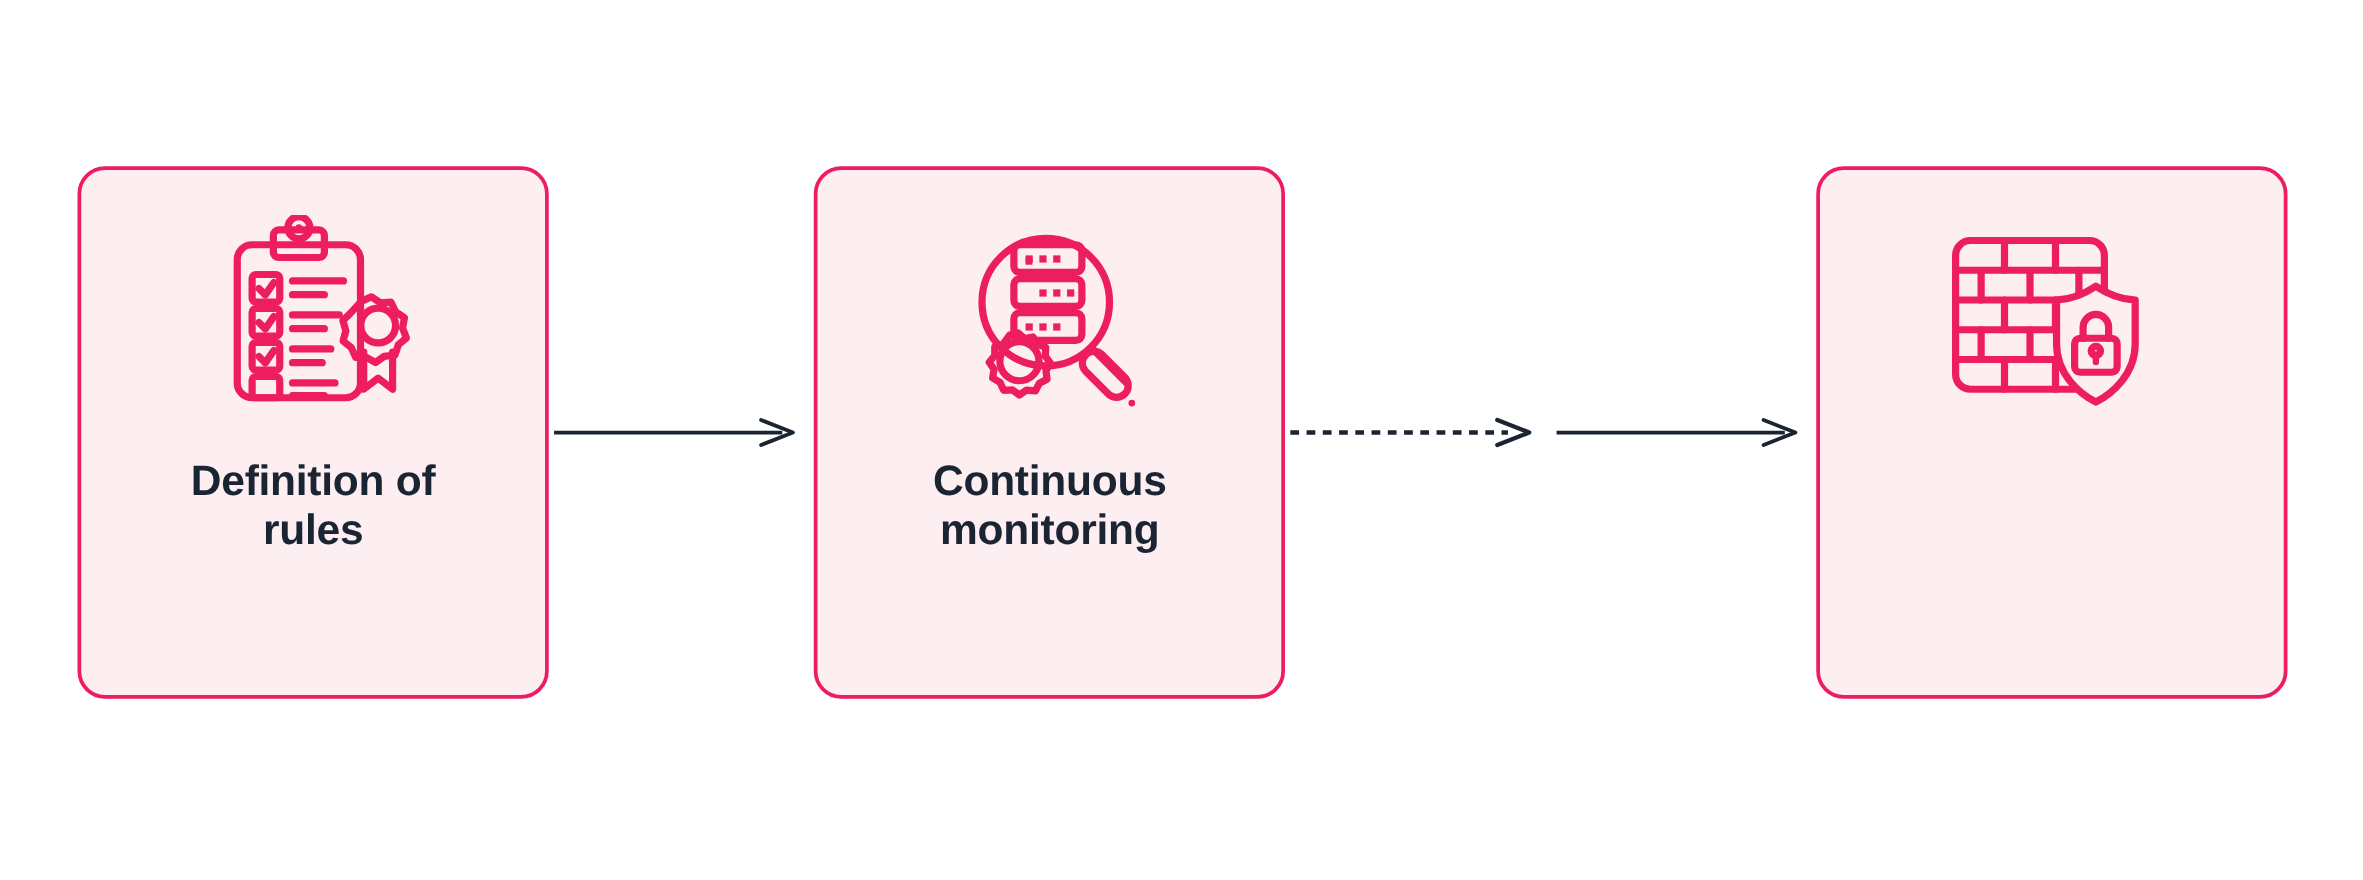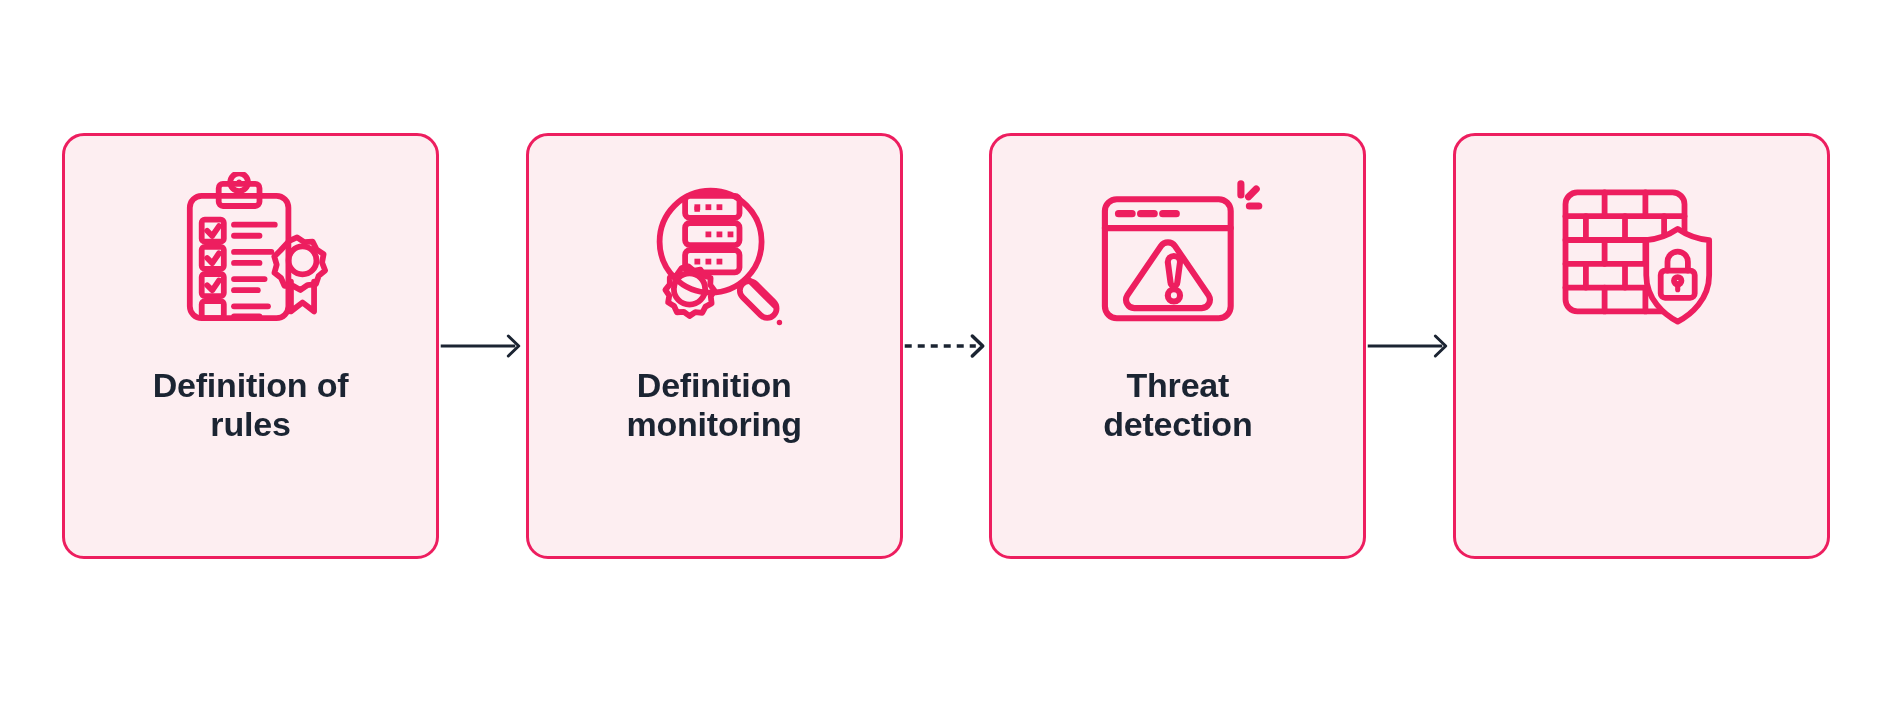--- a/index.html
+++ b/index.html
@@ -153,55 +153,31 @@
           <rect x="58" y="35" width="3.4" height="3.4" fill="#ED1E5F" stroke="none"></rect>
           <rect x="33" y="46" width="32" height="13" rx="2.8"></rect>
           <rect x="38.5" y="51" width="3.4" height="3.4" fill="#ED1E5F" stroke="none"></rect>
           <rect x="45" y="51" width="3.4" height="3.4" fill="#ED1E5F" stroke="none"></rect>
           <rect x="51.5" y="51" width="3.4" height="3.4" fill="#ED1E5F" stroke="none"></rect>
 
           <path d="M31 56.5 l4.0 -1.0 l3.0 2.6 l4.0 -0.7 l2.2 3.5 l3.8 1.4 l-0.2 4.1 l2.4 3.3 l-2.1 3.5 l0.5 4.1 l-3.6 1.9 l-1.9 3.6 l-4.1 -0.4 l-3.4 2.3 l-3.3 -2.4 l-4.1 0.2 l-1.7 -3.7 l-3.5 -2.1 l0.7 -4.0 l-2.3 -3.4 l2.6 -3.2 l0.0 -4.1 l3.9 -1.2 z"></path>
           <circle cx="35.6" cy="68.8" r="9.2"></circle>
         </svg>
       </div>
-      <div class="card-label" style="color: rgb(27, 36, 50);">Definition
+      <div class="card-label" style="color: rgb(27, 36, 50);">Continuous
 monitoring</div>
     </div>
 
     <div class="connector">
       <svg viewBox="0 0 100 40" preserveAspectRatio="none">
         <line x1="2" y1="20" x2="84" y2="20" stroke="#1B2432" stroke-width="3.5" stroke-dasharray="7 6" vector-effect="non-scaling-stroke"></line>
         <polyline points="80,10 92,20 80,30" fill="none" stroke="#1B2432" stroke-width="3.5" stroke-linecap="round" stroke-linejoin="round" vector-effect="non-scaling-stroke"></polyline>
       </svg>
     </div>
 
-    <div class="step-card" style="background: rgb(253, 238, 241); border-color: rgb(237, 30, 95);">
-      <div class="card-icon">
-        <svg viewBox="0 0 100 100" fill="none" stroke="#ED1E5F" stroke-width="3.6" stroke-linecap="round" stroke-linejoin="round">
-
-          <rect x="7" y="16" width="74" height="70" rx="7"></rect>
-          <line x1="7" y1="33" x2="81" y2="33"></line>
-
-          <line x1="15" y1="24.5" x2="23" y2="24.5" stroke-width="4.2"></line>
-          <line x1="28" y1="24.5" x2="36" y2="24.5" stroke-width="4.2"></line>
-          <line x1="41" y1="24.5" x2="49" y2="24.5" stroke-width="4.2"></line>
-
-          <path d="M44 45.5 a5 5 0 0 1 8.2 0 L72 74.5 a5 5 0 0 1 -4.1 7.6 H28.3 a5 5 0 0 1 -4.1 -7.6 Z" transform="translate(-4 -2)"></path>
-
-          <path d="M44 53 a3.6 3.6 0 0 1 7.2 0 l-1.6 12 a2.0 2.0 0 0 1 -4.0 0 Z"></path>
-          <circle cx="47.6" cy="72.6" r="3.6"></circle>
-
-          <line x1="87" y1="7" x2="87" y2="13.5" stroke-width="4.2"></line>
-          <line x1="96" y1="10" x2="91.5" y2="14.5" stroke-width="4.2"></line>
-          <line x1="97.5" y1="20" x2="92" y2="20" stroke-width="4.2"></line>
-        </svg>
-      </div>
-      <div class="card-label" style="color: rgb(27, 36, 50);">Threat
-detection</div>
-    </div>
 
     <div class="connector">
       <svg viewBox="0 0 100 40" preserveAspectRatio="none">
         <line x1="2" y1="20" x2="88" y2="20" stroke="#1B2432" stroke-width="3" vector-effect="non-scaling-stroke"></line>
         <polyline points="80,10 92,20 80,30" fill="none" stroke="#1B2432" stroke-width="3" stroke-linecap="round" stroke-linejoin="round" vector-effect="non-scaling-stroke"></polyline>
       </svg>
     </div>
 
     <div class="step-card" style="background: rgb(253, 238, 241); border-color: rgb(237, 30, 95);">
       <div class="card-icon">

